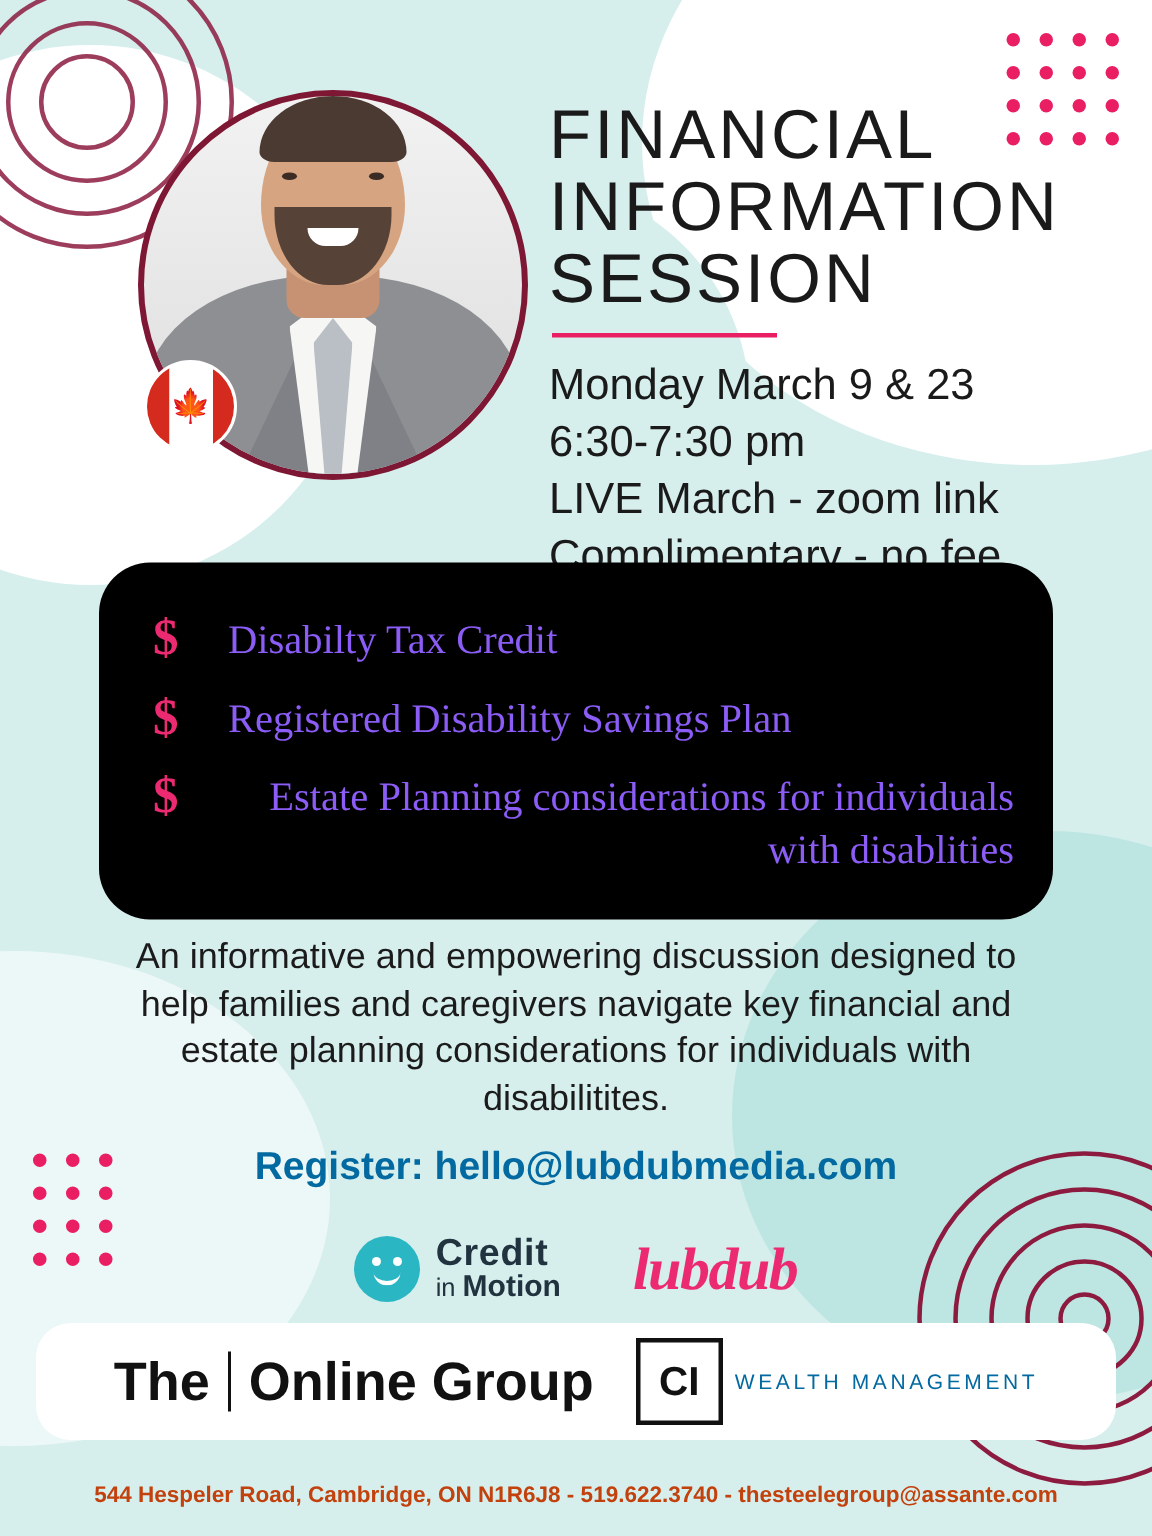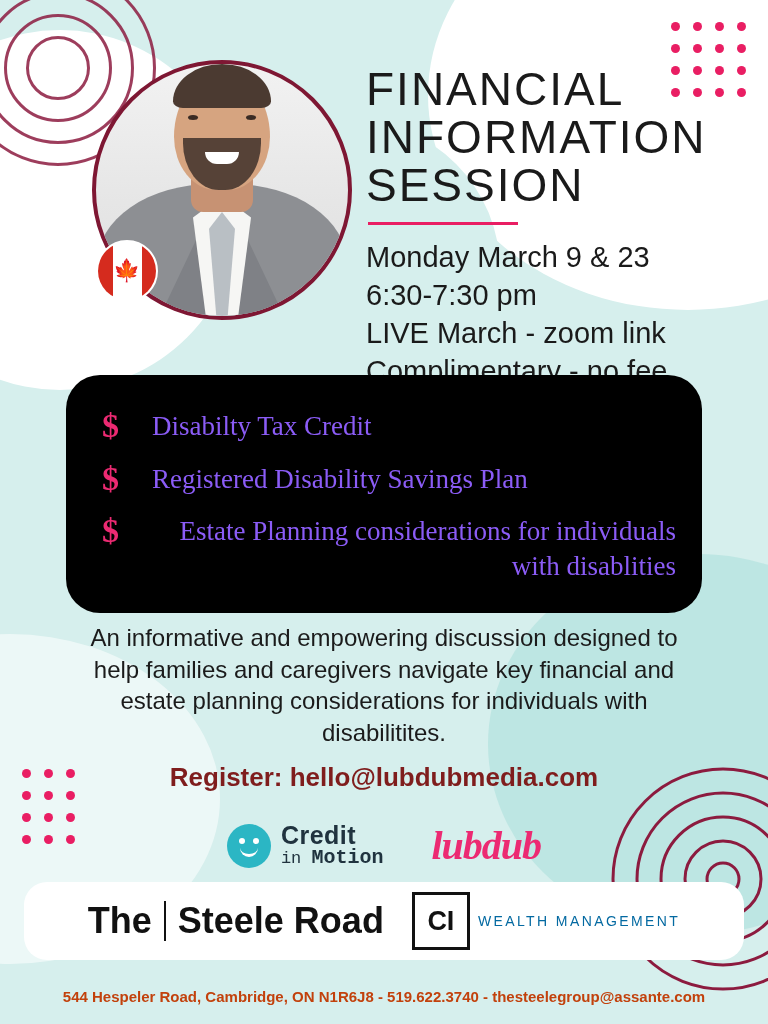--- a/index.html
+++ b/index.html
@@ -346,21 +346,21 @@
     color: #1b1b1b;
   }
   .register {
     position: absolute;
     left: 68px;
     top: 762px;
     width: 632px;
     text-align: center;
     font-size: 26px;
     font-weight: 700;
-    color: #7f1d1d;
+    color: #0369a1;
   }
 
   
   .logos-row {
     position: absolute;
     left: 0;
     top: 822px;
     width: 768px;
     display: flex;
     justify-content: center;
@@ -404,21 +404,20 @@
     color: #20333f;
   }
   .aim-text .l1 {
     font-size: 25px;
     font-weight: 700;
     letter-spacing: .5px;
   }
   .aim-text .l2 {
     font-size: 17px;
     text-align: left;
-    font-family: Liberation Mono, monospace;
   }
   .aim-text .l2 b { font-size: 20px; }
   .lubdub {
     font-family: "Liberation Serif", serif;
     font-style: italic;
     font-weight: 700;
     font-size: 40px;
     color: #ec2a72;
     letter-spacing: -1px;
   }
@@ -616,21 +615,21 @@
         </div>
       </div>
     </div>
     <div class="lubdub">lubdub</div>
   </div>
 
   <div class="partner-bar">
     <div class="steele">
       <span>The</span>
       <span class="divider"></span>
-      <span>Steele Road</span>
+      <span>Online Group</span>
     </div>
     <div class="assante">
       <div class="ci-box">CI</div>
       <div class="assante-text">
         <div class="l2">WEALTH MANAGEMENT</div>
       </div>
     </div>
   </div>
 
   <div class="footer">544 Hespeler Road, Cambridge, ON N1R6J8 - 519.622.3740 - thesteelegroup@assante.com</div>

